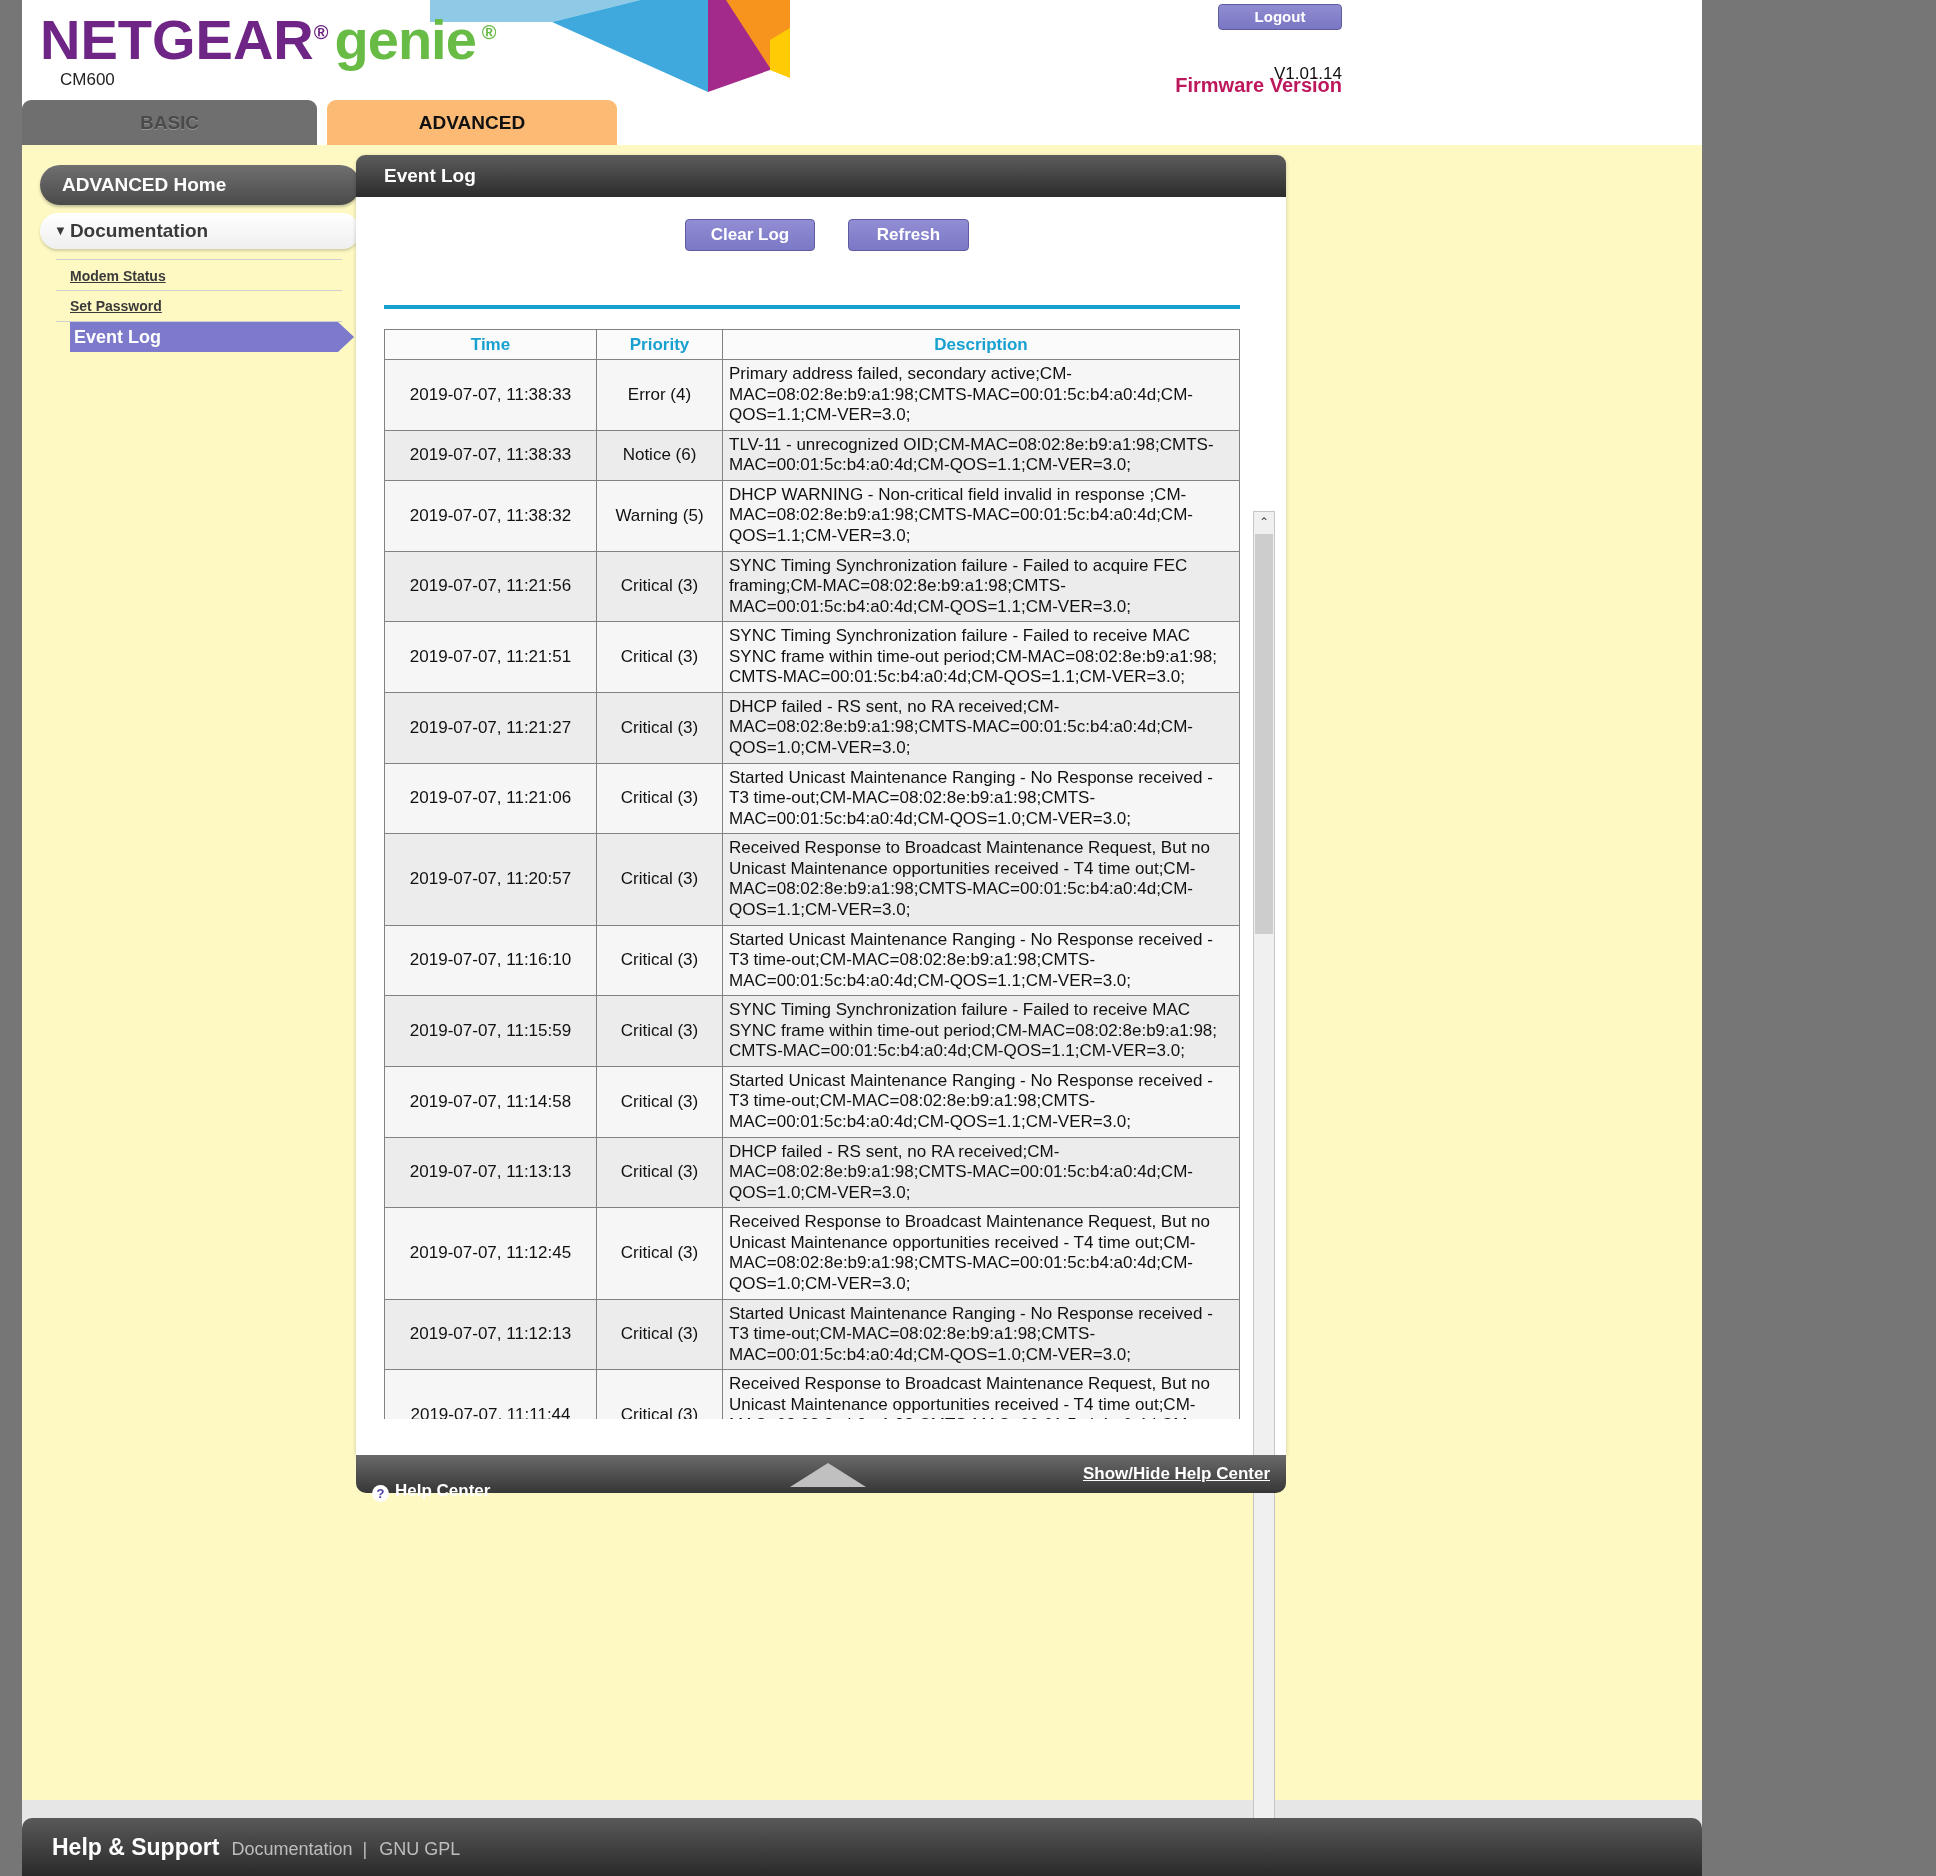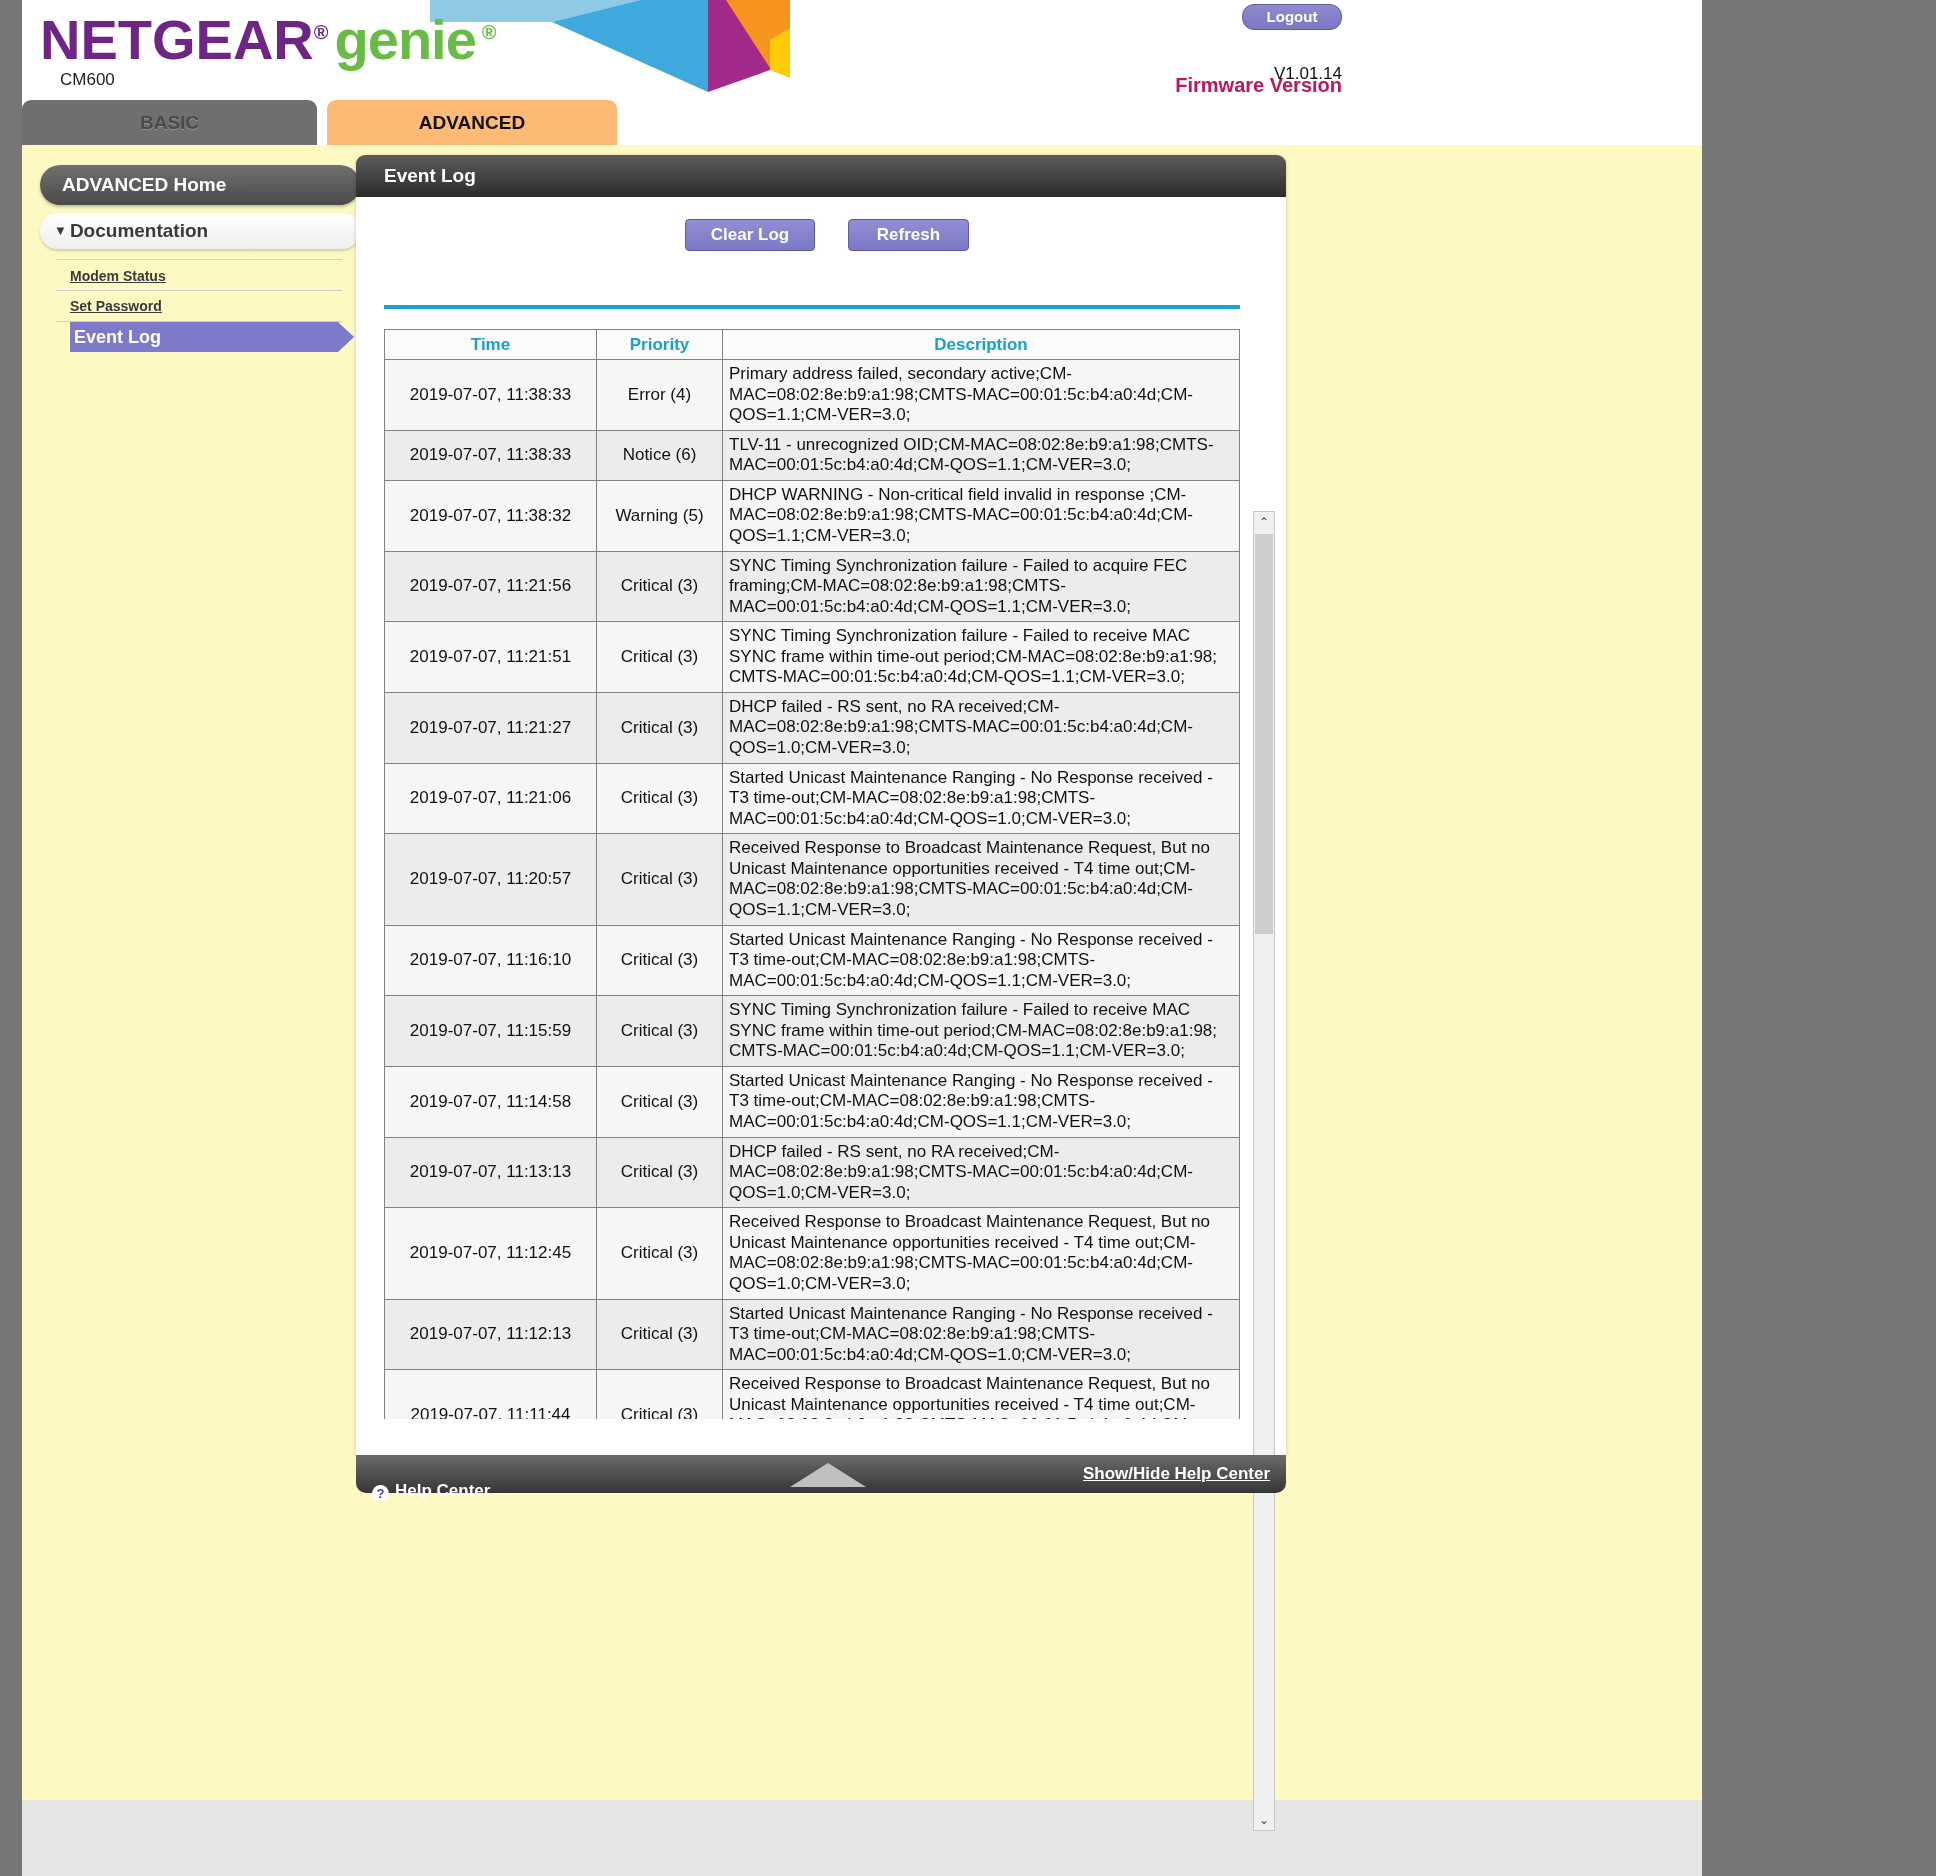--- a/index.html
+++ b/index.html
@@ -59,23 +59,23 @@
   #banner-art {
     position: absolute;
     right: 912px; top: 0;
     width: 360px; height: 92px;
   }
 
   
   #logout-btn {
     position: absolute;
     right: 360px; top: 4px;
-    width: 100px; height: 26px;
+    width: 124px; height: 26px;
     border: 1px solid #5f5b9e;
-    border-radius: 12px;
+    border-radius: 4px;
     background: linear-gradient(#8f8cd0, #7a77c4);
     color: #fff;
     font-size: 15px;
     font-weight: bold;
     text-align: center;
     line-height: 24px;
     cursor: pointer;
   }
   #fw-label {
     position: absolute;
@@ -574,14 +574,17 @@
       <div class="sb-arrow" id="sb-down">⌄</div>
     </div>
 
     <div id="help-bar">
       <div id="help-center"><span id="help-q">?</span><span>Help Center</span></div>
       <div id="help-tri"></div>
       <div id="show-hide">Show/Hide Help Center</div>
     </div>
   </div>
 
+  <div id="footer">
+    <div id="footer-inner"><span id="hs-title">Help &amp; Support</span><span class="footer-link">Documentation</span><span class="footer-sep">|</span><span class="footer-link">GNU GPL</span></div>
+  </div>
 
 </div>
 
 </body></html>

